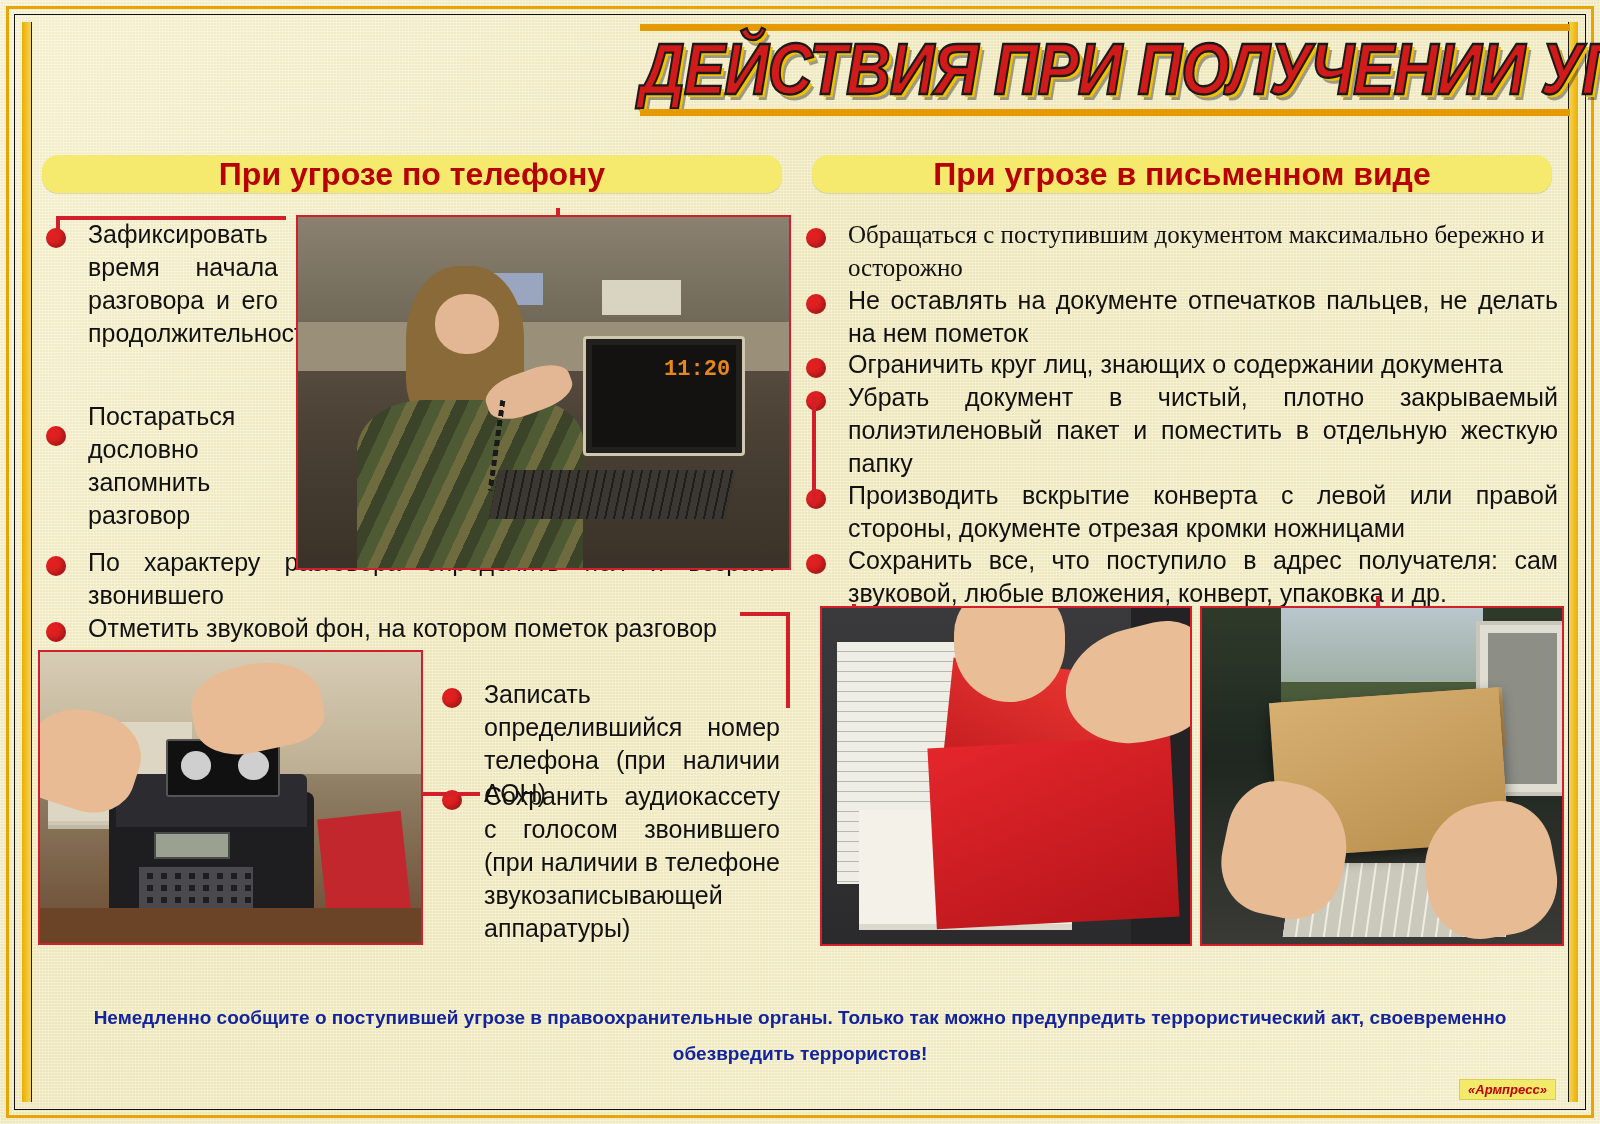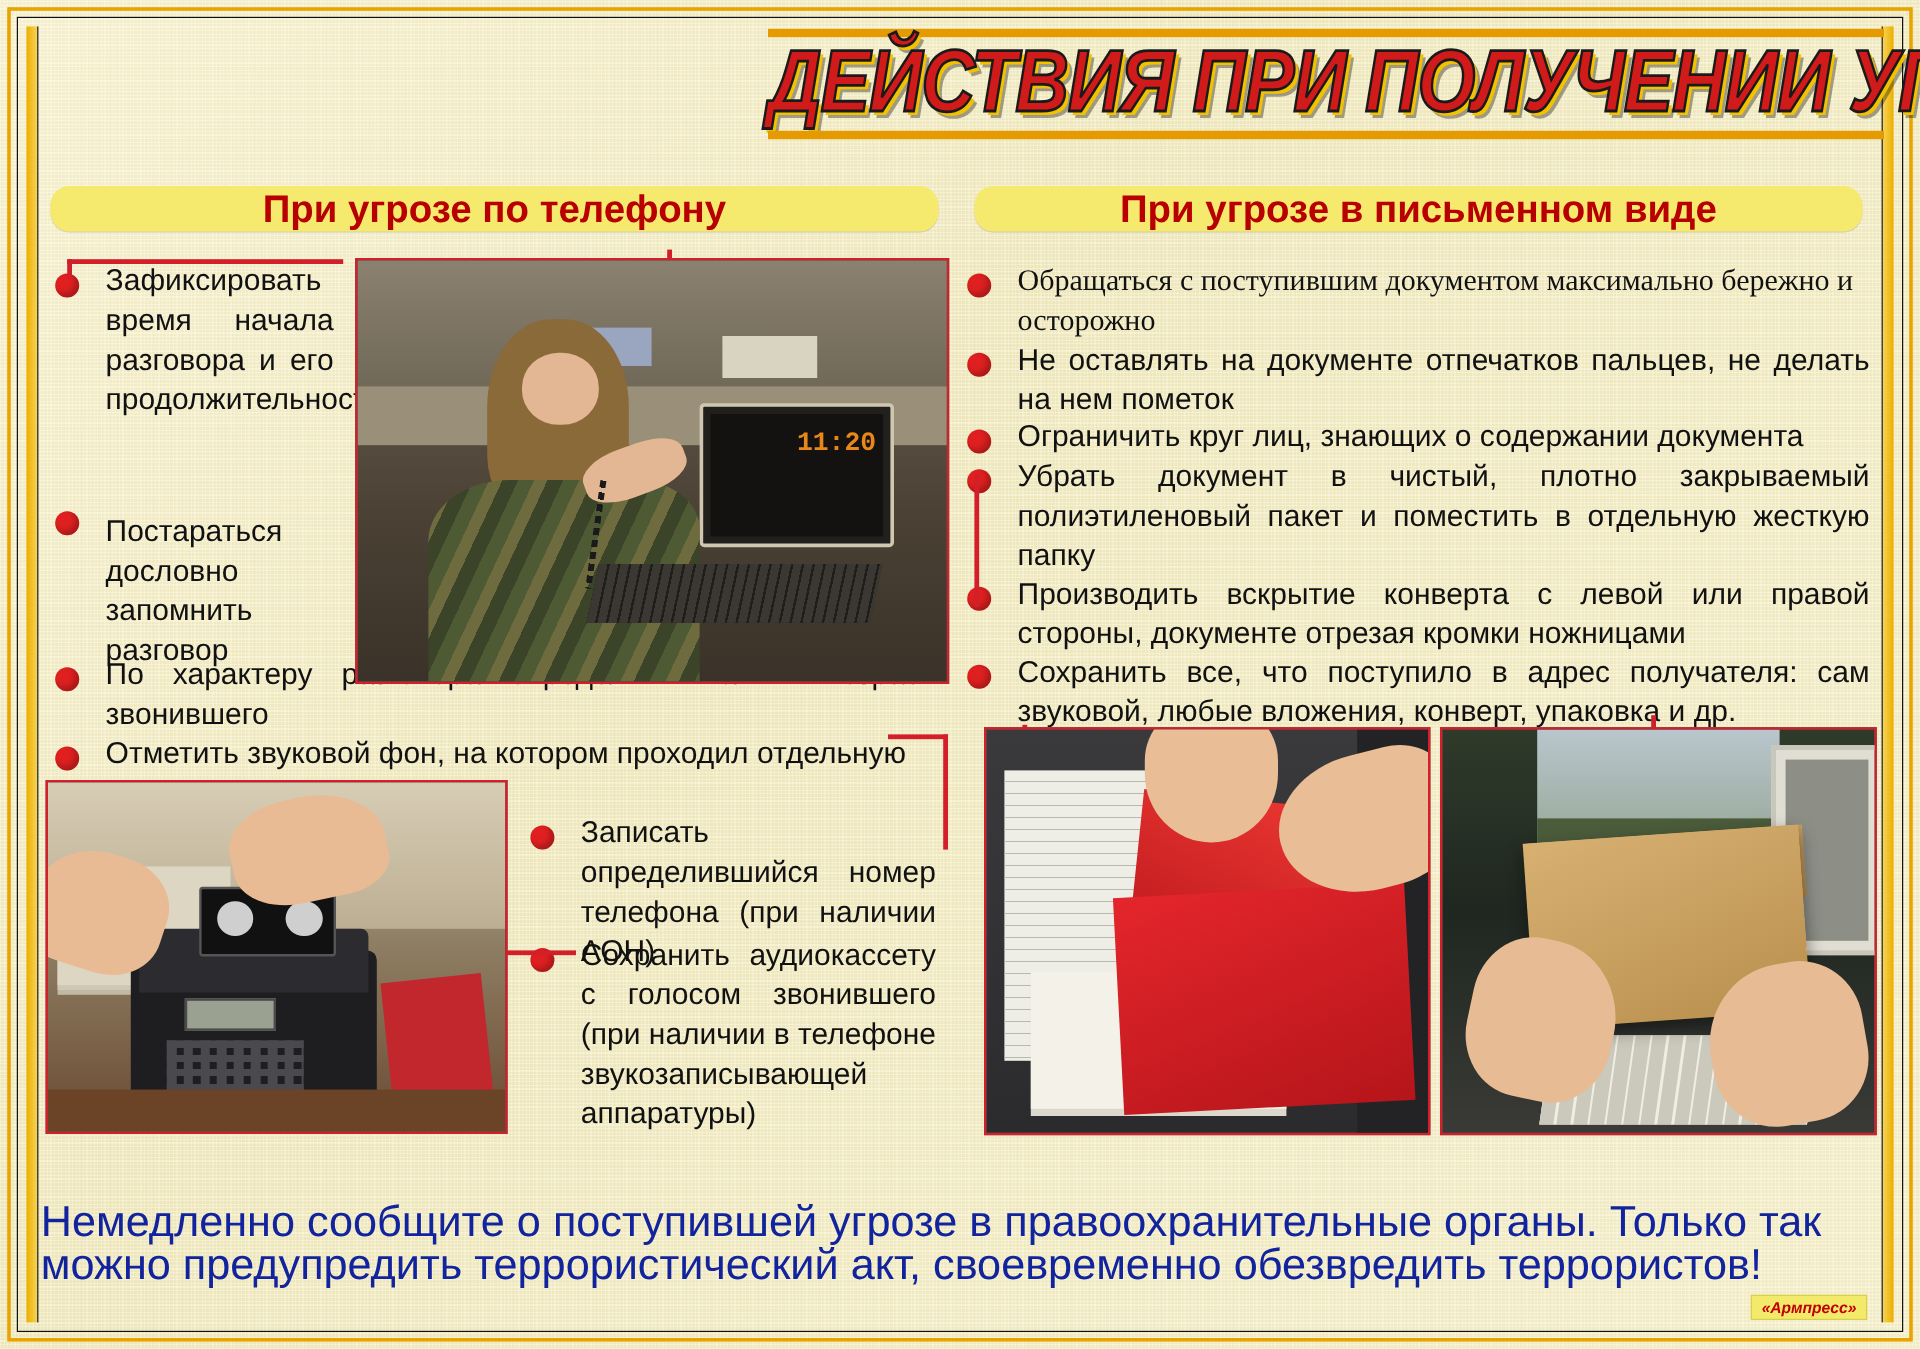--- a/index.html
+++ b/index.html
@@ -111,24 +111,24 @@
     background:#555;
   }
   .photo .inner { position:absolute; inset:0; }
 
   
   .conn { position:absolute; background:#d21f2a; }
 
   
   .footer {
     position:absolute; left:34px; top:1000px; width:1532px;
-    text-align:left;
+    text-align:center;
     color:#12239e;
-    font-weight:normal;
-    font-size:36px;
+    font-weight:bold;
+    font-size:19px;
     line-height:36px;
   }
   .stamp {
     position:absolute; right:44px; bottom:24px;
     background:#f3e96b;
     color:#c00000;
     font-size:13px;
     font-weight:bold;
     font-style:italic;
     padding:2px 8px;
@@ -212,27 +212,27 @@
   <div class="title-bar-bot"></div>
 </div>
 
 <div class="pill" id="pill-left">При угрозе по телефону</div>
 <div class="pill" id="pill-right">При угрозе в письменном виде</div>
 
 <div class="bullet-dot" style="left:46px; top:228px;"></div>
 <div class="txt" style="left:88px; top:218px; width:190px;">Зафиксировать время начала разговора и его продолжительность</div>
 
 <div class="bullet-dot" style="left:46px; top:426px;"></div>
-<div class="txt" style="left:88px; top:427px; width:190px;">Постараться дословно запомнить разговор</div>
+<div class="txt" style="left:88px; top:400px; width:190px;">Постараться дословно запомнить разговор</div>
 
 <div class="bullet-dot" style="left:46px; top:556px;"></div>
 <div class="txt" style="left:88px; top:546px; width:690px;">По характеру разговора определить пол и возраст звонившего</div>
 
 <div class="bullet-dot" style="left:46px; top:622px;"></div>
-<div class="txt" style="left:88px; top:612px; width:690px;">Отметить звуковой фон, на котором проходил отдельную</div>
+<div class="txt" style="left:88px; top:612px; width:690px;">Отметить звуковой фон, на котором пометок разговор</div>
 
 <div class="bullet-dot" style="left:442px; top:688px;"></div>
 <div class="txt" style="left:484px; top:678px; width:296px;">Записать определившийся номер телефона (при наличии АОН)</div>
 
 <div class="bullet-dot" style="left:442px; top:790px;"></div>
 <div class="txt" style="left:484px; top:780px; width:296px;">Сохранить аудиокассету с голосом звонившего (при наличии в телефоне звукозаписывающей аппаратуры)</div>
 
 <div class="conn" style="left:56px; top:216px; width:230px; height:4px;"></div>
 <div class="conn" style="left:56px; top:216px; width:4px; height:16px;"></div>
 <div class="conn" style="left:556px; top:208px; width:4px; height:12px;"></div>

